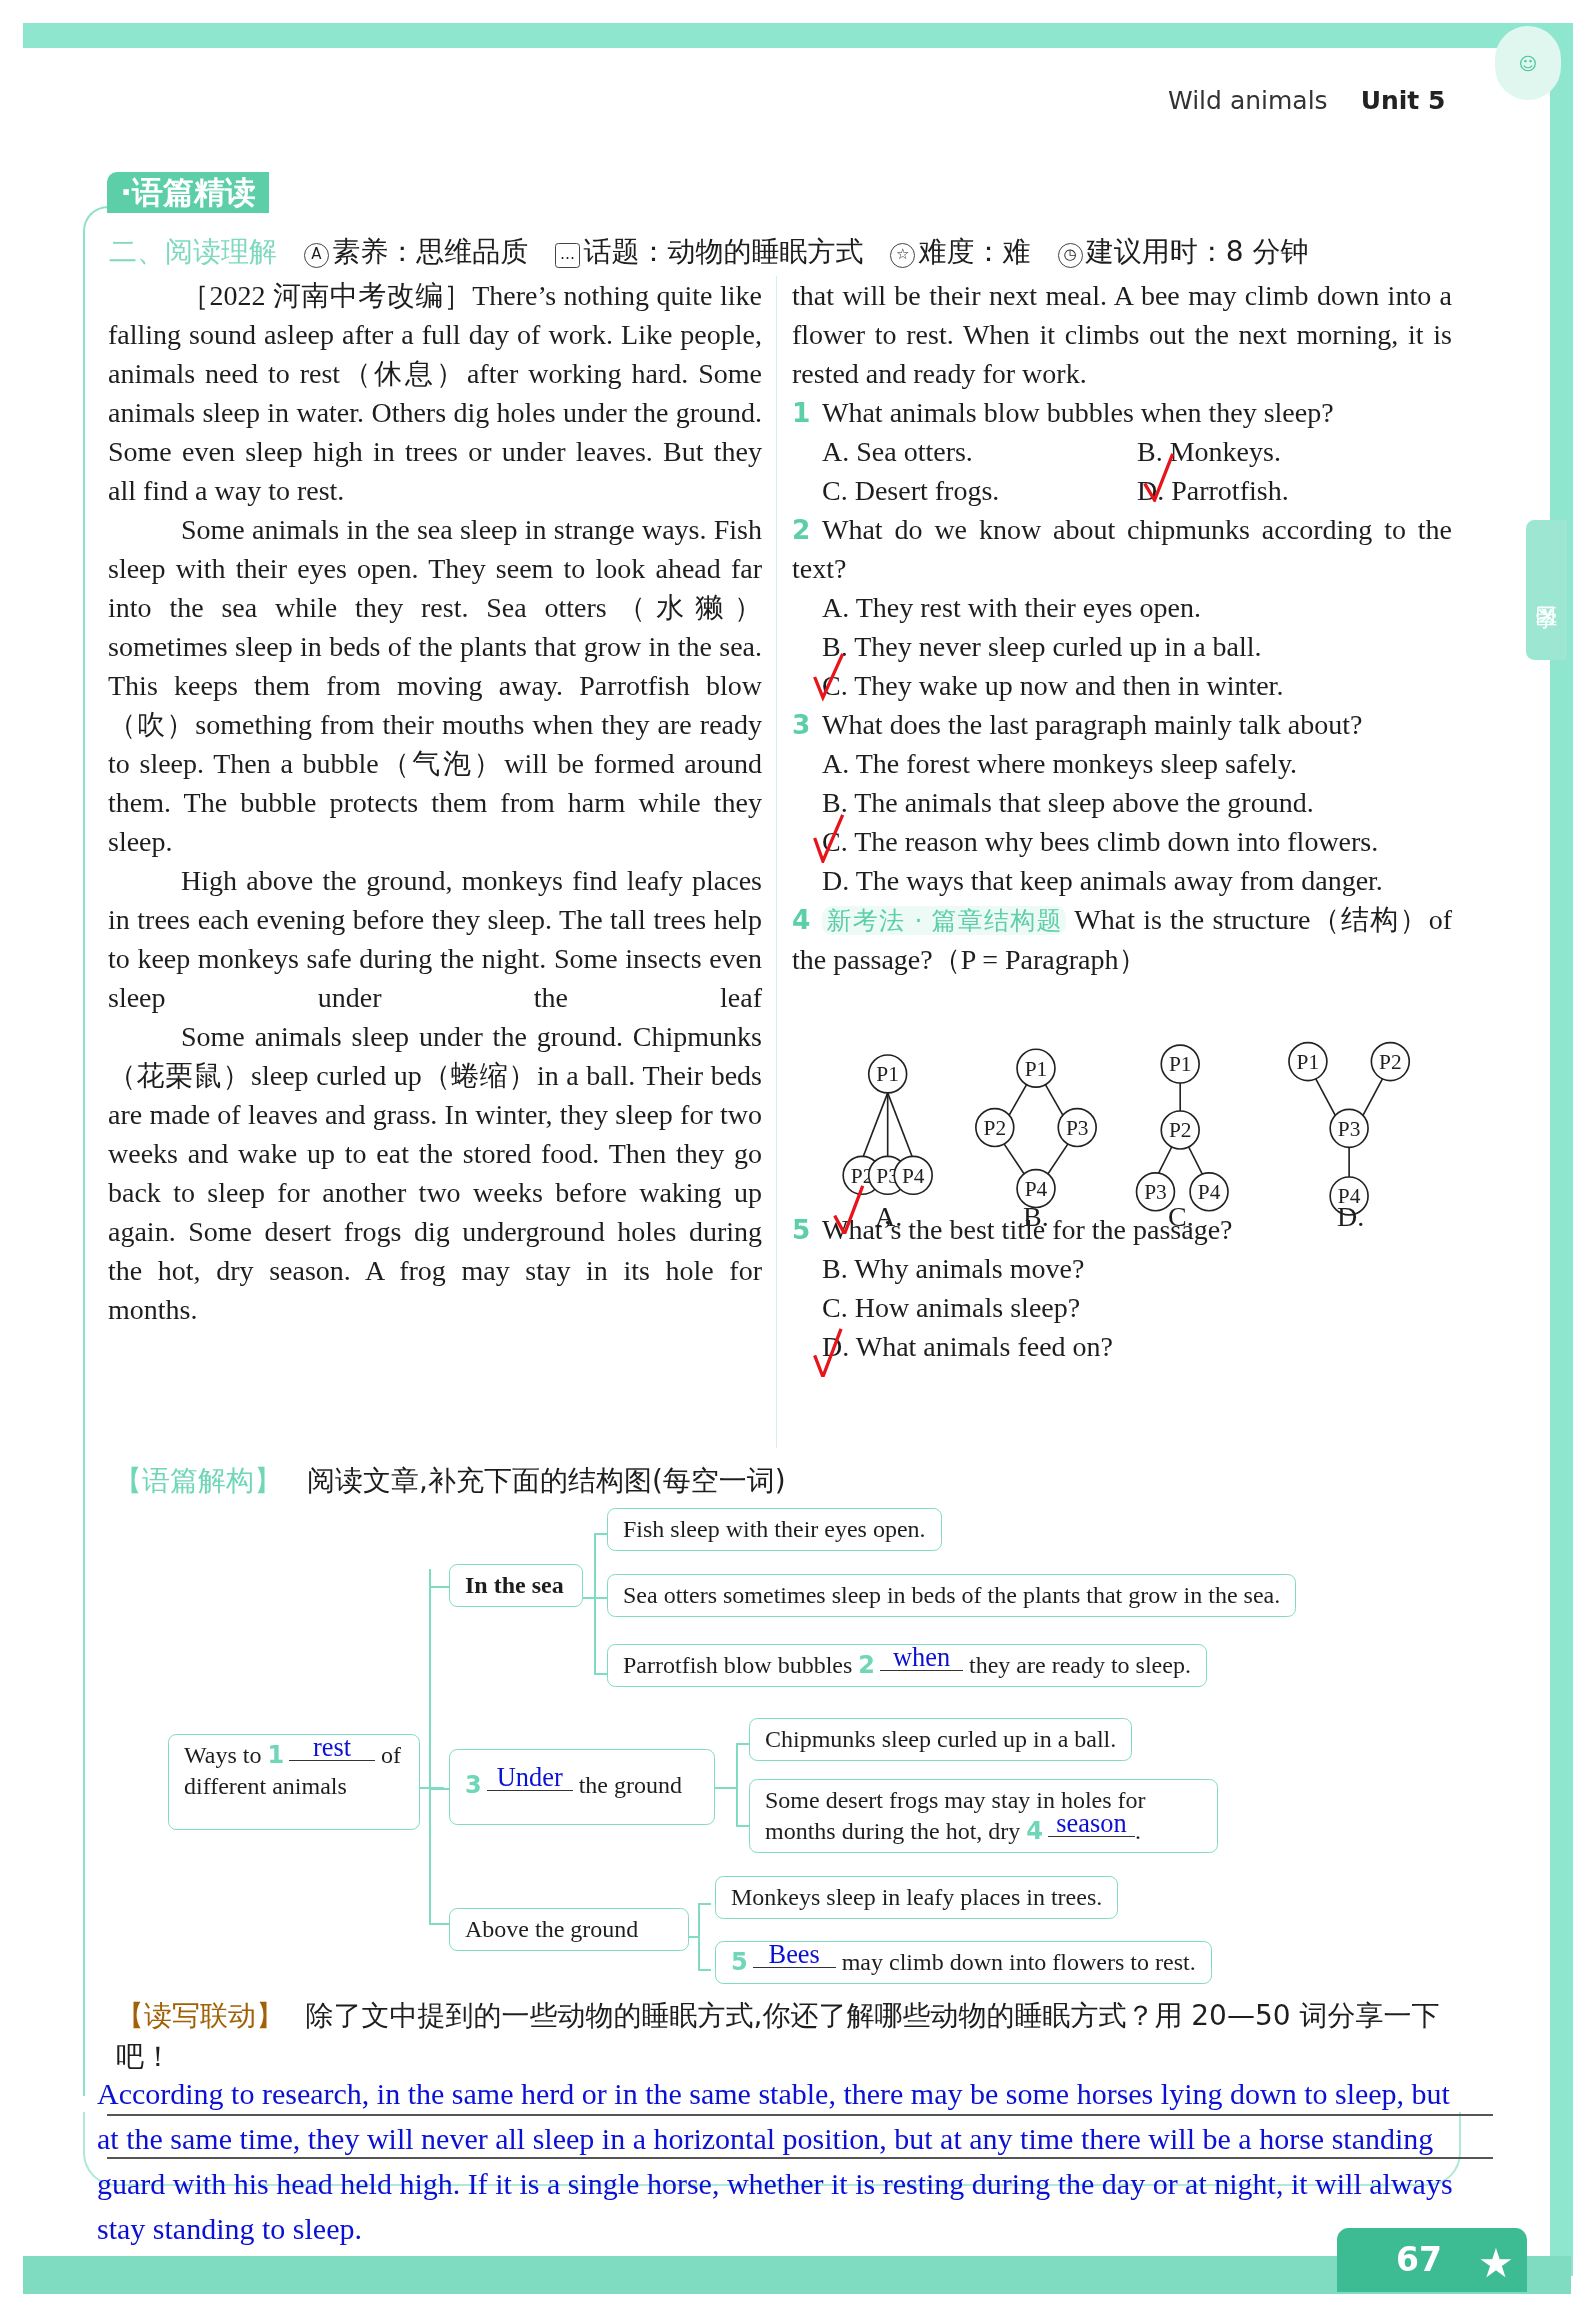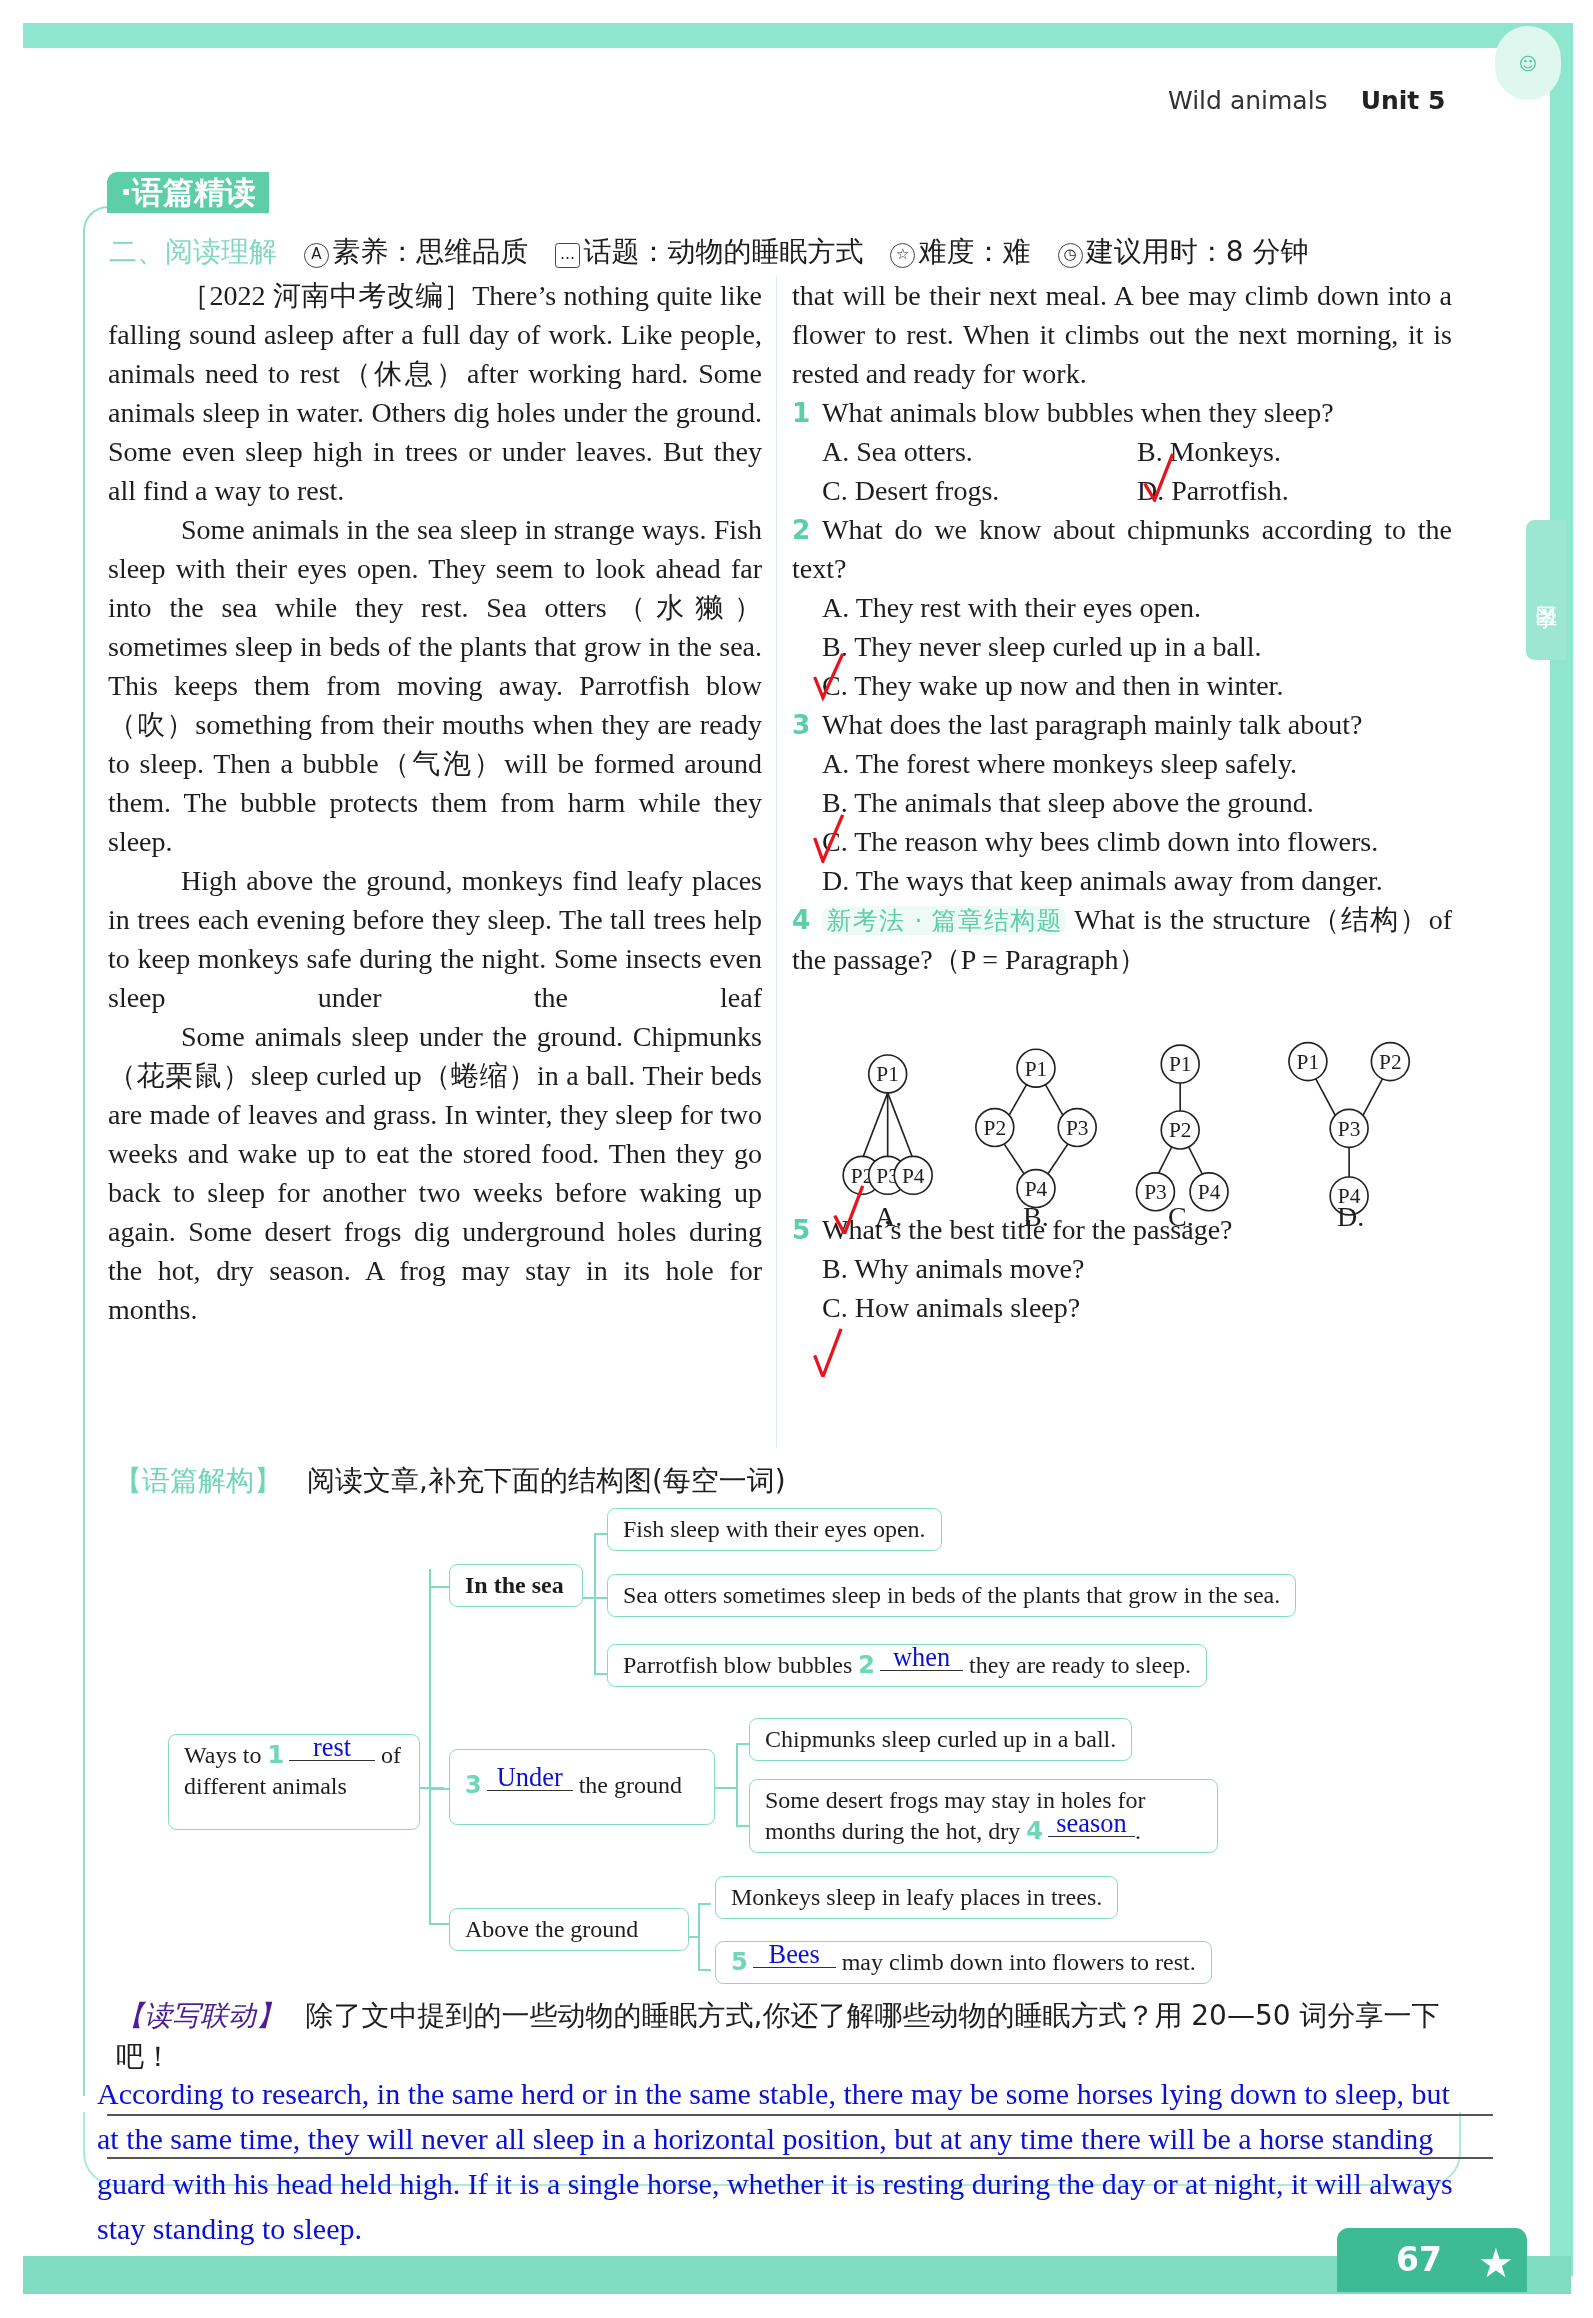--- a/index.html
+++ b/index.html
@@ -54,21 +54,21 @@
   .map-title { position: absolute; left: 114px; top: 1462px; font-size: 28px; font-family: "DejaVu Sans", sans-serif; }
   .map-title .bracket { color: #6fd6b8; }
   .map-title .instr { margin-left: 25px; color: #1e1e1e; }
   .box { position: absolute; border: 1.7px solid #7fdcc3; border-radius: 8.3px; background: #fff; font-size: 24px; line-height: 31px; padding: 5px 15px; white-space: nowrap; color: #1e1e1e; }
   .box .num { color: #6fd6b8; font-family: "DejaVu Sans", sans-serif; font-weight: bold; margin-right: 5px; }
   .blank { display: inline-block; border-bottom: 1.7px solid #333; text-align: center; color: #0a10d4; font-size: 26.4px; line-height: 25px; position: relative; top: -6.6px; }
   .conn { position: absolute; background: #7fdcc3; }
 
   
   .write-title { position: absolute; left: 116px; top: 1995px; font-size: 28px; font-family: "DejaVu Sans", sans-serif; width: 1337px; line-height: 41px; }
-  .write-title .bracket { color: #4c1d95; font-style: italic; }
+  .write-title .bracket { color: #a16207; }
   .write-title .instr { margin-left: 21.5px; }
   .answer { position: absolute; left: 97px; top: 2071px; width: 1419px; font-size: 30px; line-height: 45px; color: #0a10d4; font-family: "Liberation Serif", serif; }
   .answer-line { position: absolute; left: 107px; height: 1.7px; background: #555; width: 1386px; }
   .answer-box { position: absolute; left: 83px; top: 1964px; width: 1378px; height: 190px; border: 2.5px solid #aee9d9; border-top: none; border-radius: 0 0 33px 33px; }
 
   .page-num { position: absolute; left: 1297px; top: 2228px; width: 190px; height: 64px; background: #3dbb92; border-radius: 11.6px 11.6px 0 0; color: #fff; font-family: "DejaVu Sans", sans-serif; font-weight: bold; font-size: 33px; line-height: 64px; padding-left: 59px; margin-left: 40px; }
   .page-num .mascot { position: absolute; right: 13.2px; top: 3.3px; font-size: 40px; }
 </style>
 </head>
 <body>
@@ -144,20 +144,21 @@
   <div>
     <div class="q-stem"><span class="q-num">4</span><span class="tag-new">新考法 · 篇章结构题</span> <span>What is the structure（结构）of the passage?（P = Paragraph）</span></div>
     <div style="height: 231px;"></div>
   </div>
 
   <div>
     <div class="q-stem"><span class="q-num">5</span><span>What’s the best title for the passage?</span></div>
     <div class="opts">
       <span class="opt-full">B. Why animals move?</span>
       <span class="opt-full">C. How animals sleep?</span>
+      <span class="opt-full">D. What animals feed on?</span>
     </div>
   </div>
 </div>
 
 <div class="diagrams">
   <svg viewBox="0 0 780 250">
     <g fill="#fff" stroke="#222" stroke-width="2" font-family="Liberation Serif, serif" font-size="26" text-anchor="middle">
 
       <line x1="85" y1="80" x2="55" y2="158"></line>
         <line x1="85" y1="80" x2="85" y2="158"></line>

